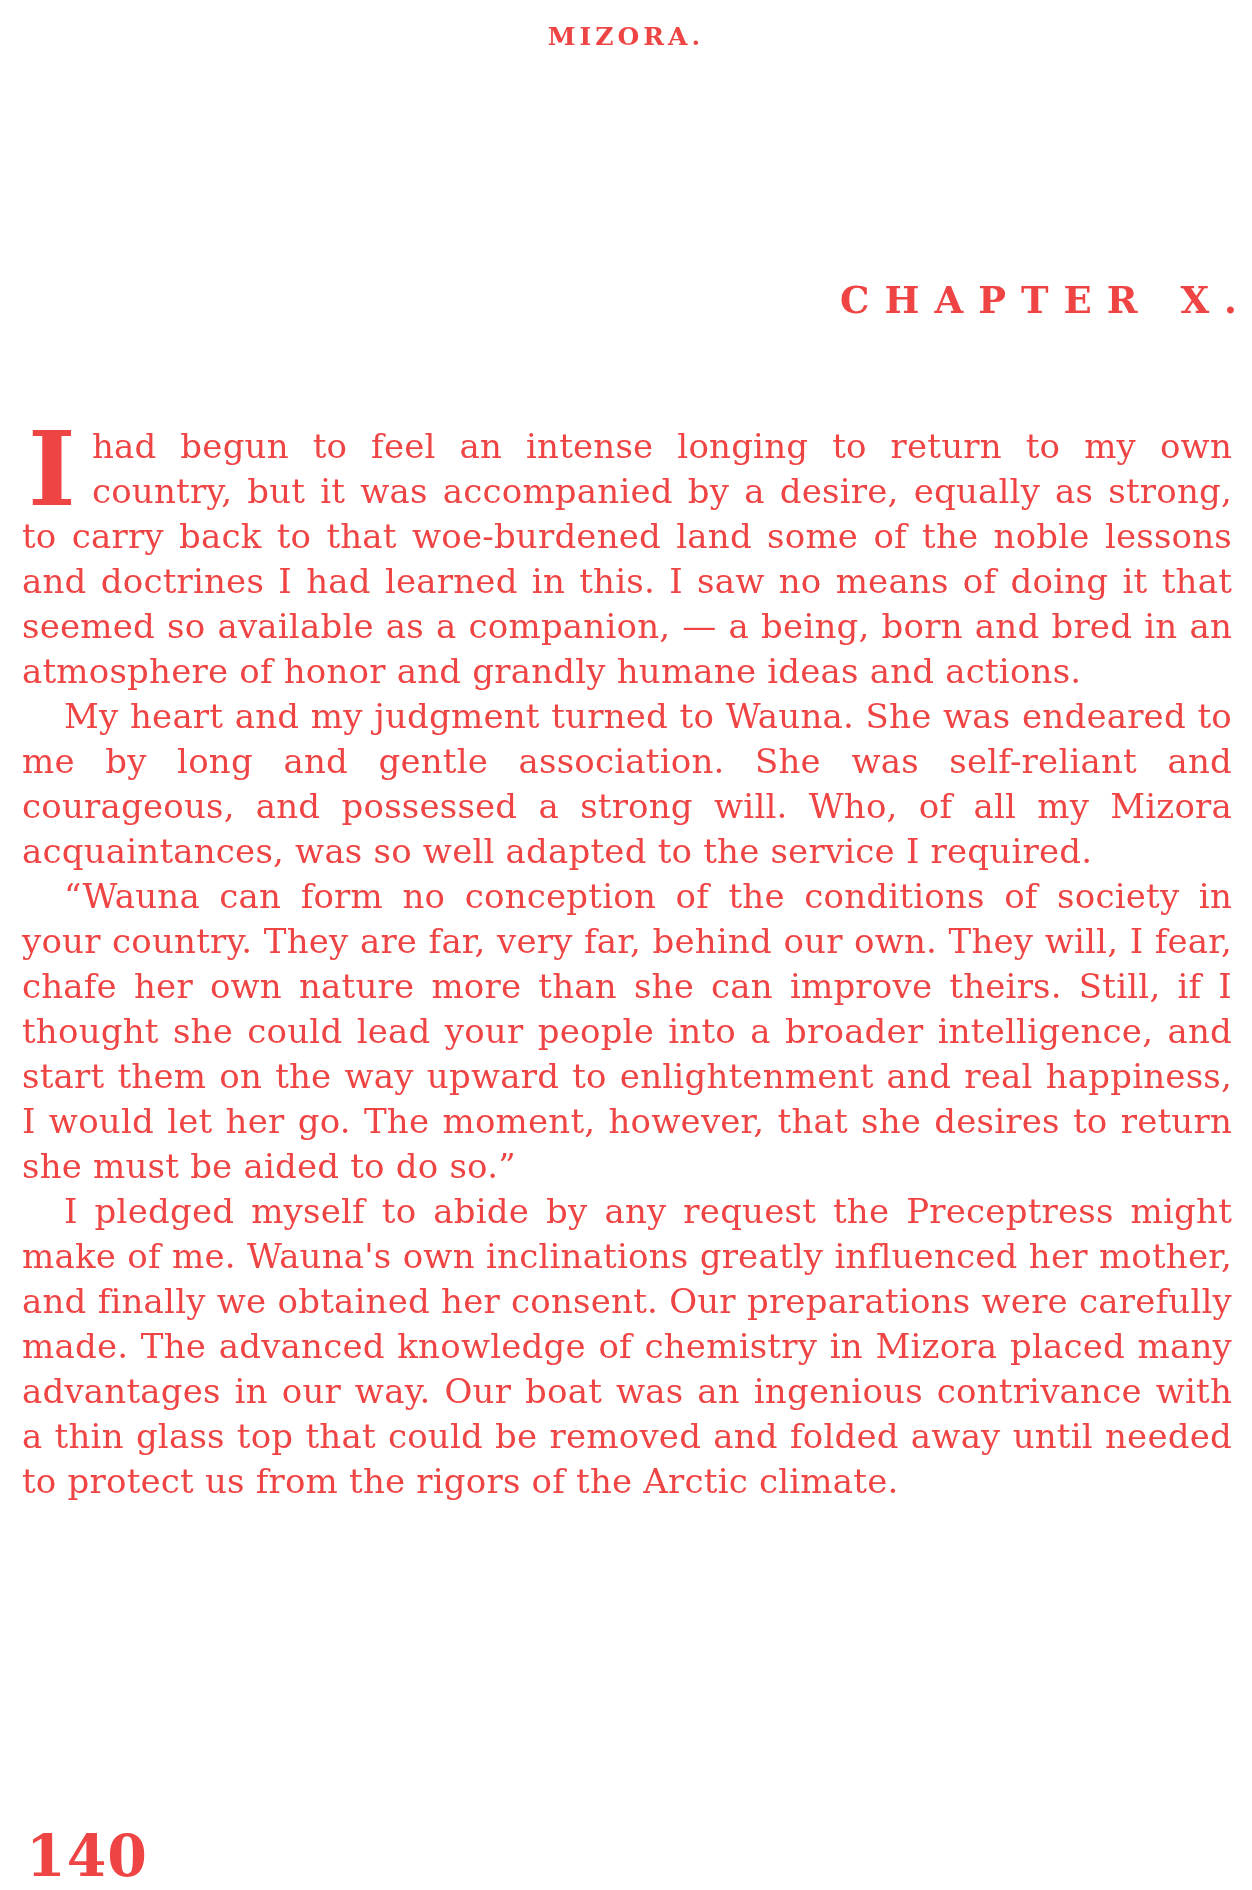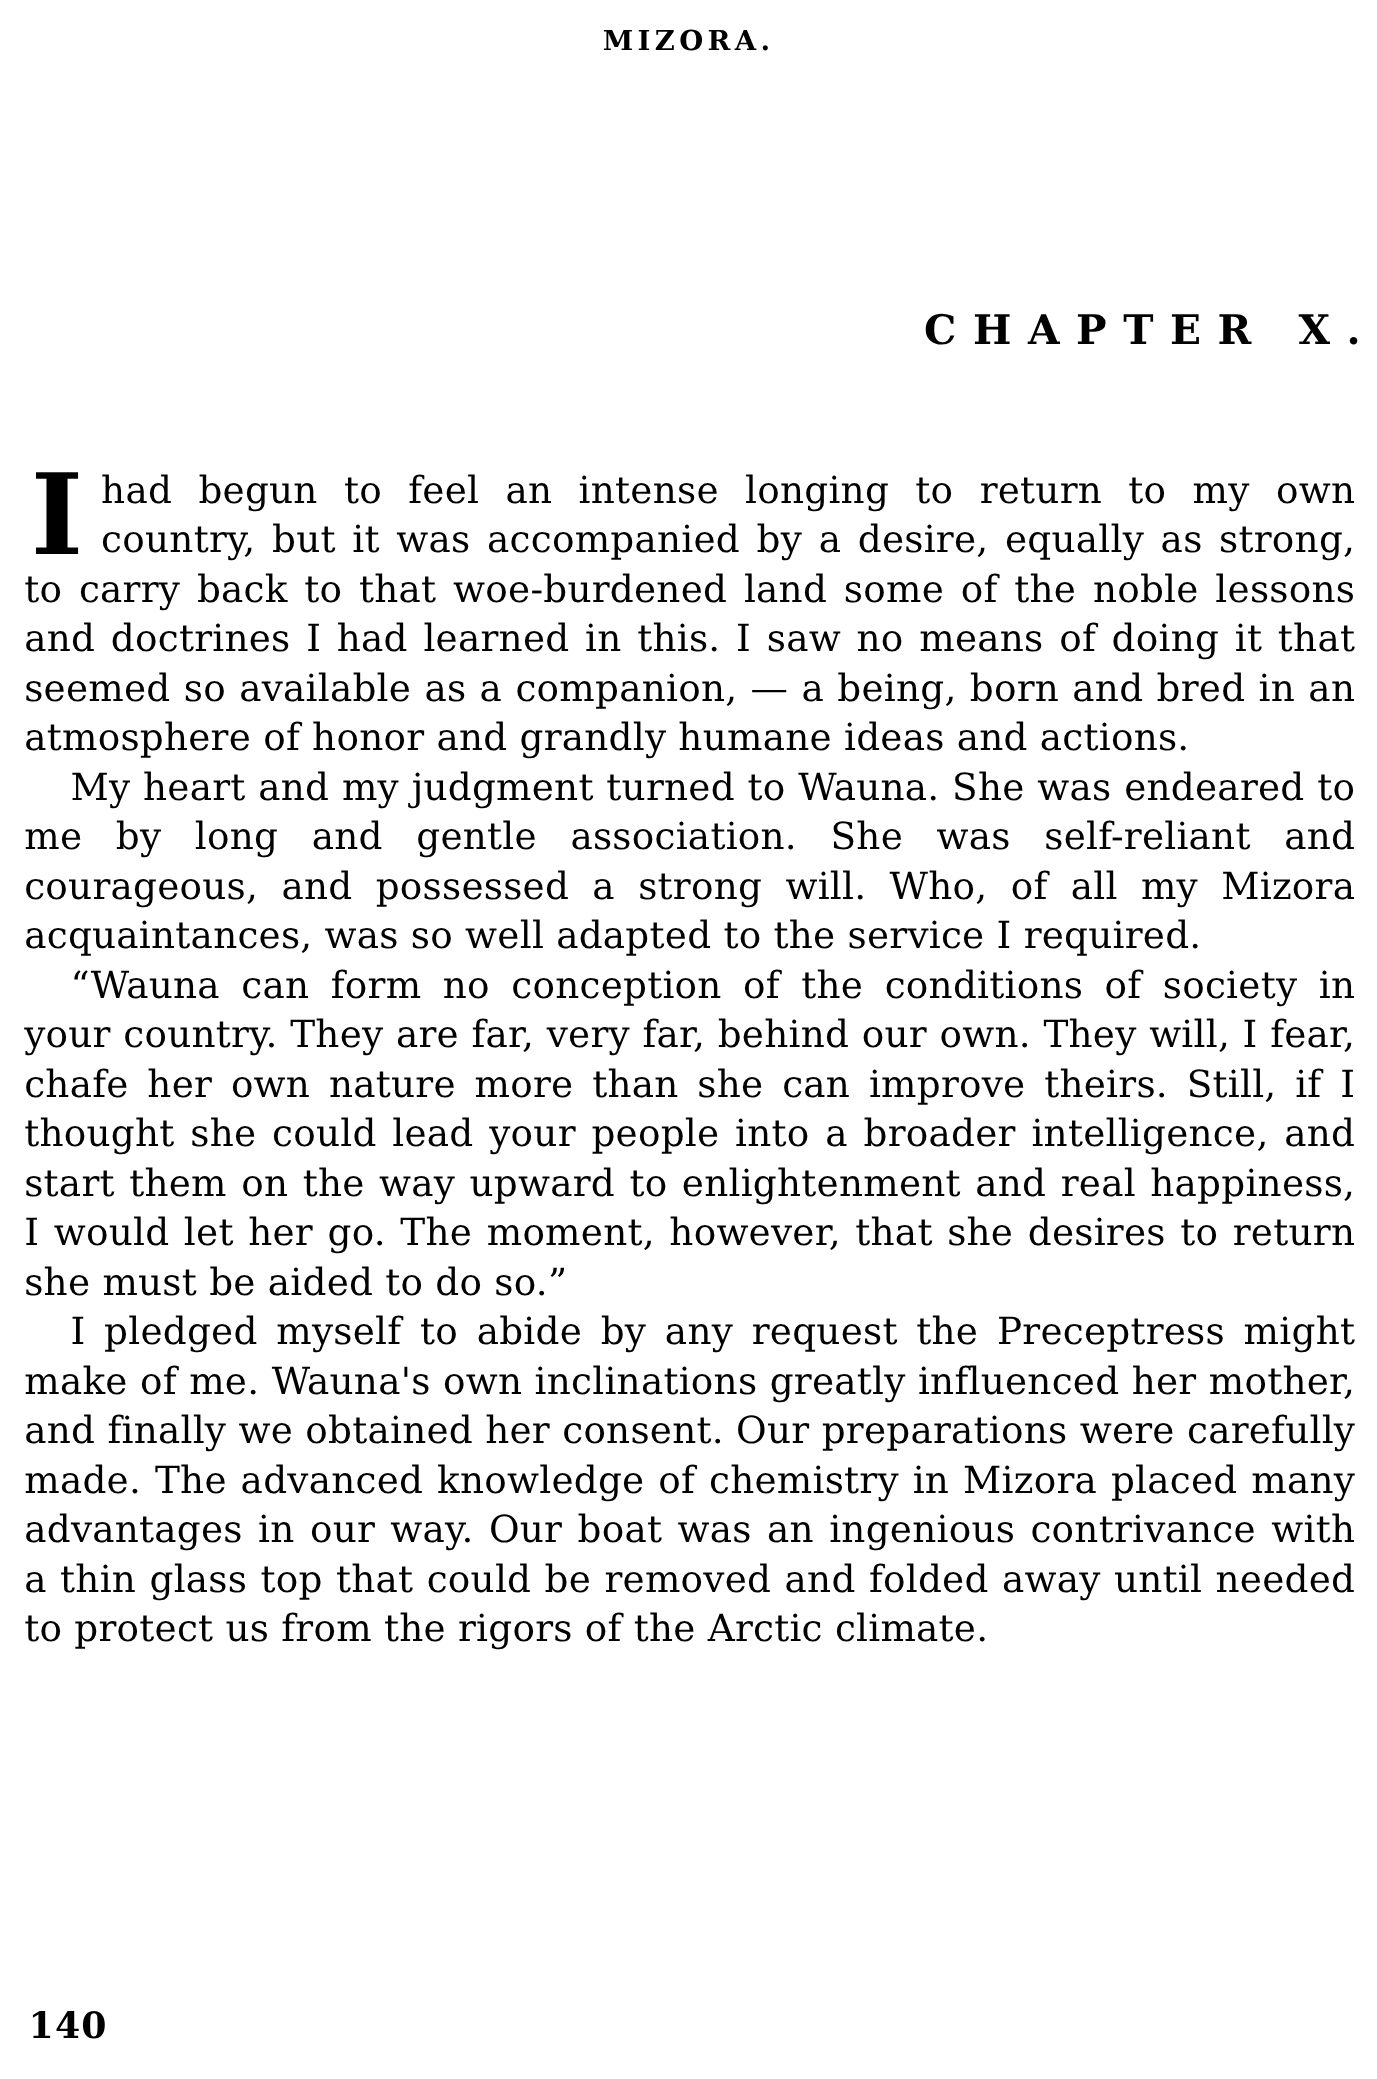--- a/index.html
+++ b/index.html
@@ -2,21 +2,21 @@
 <html><head>
 <meta charset="utf-8">
 <style>
   * { box-sizing: border-box; }
   html, body { margin: 0; padding: 0; background: #ffffff; }
   .page {
     position: relative;
     width: 1252px;
     height: 1890px;
     background: #ffffff;
-    color: #000000;
+    color: #ef4444;
     font-family: "DejaVu Serif", "Liberation Serif", serif;
     overflow: hidden;
   }
   .running-head {
     position: absolute;
     top: 22px;
     left: 0;
     right: 0;
     text-align: center;
     font-size: 25px;
@@ -50,21 +50,21 @@
     float: left;
     font-size: 102px;
     line-height: 82px;
     padding: 4px 16px 0 6px;
     font-weight: 700;
   }
   .page-number {
     position: absolute;
     left: 26px;
     top: 1822px;
-    font-size: 33px;
+    font-size: 57px;
     font-weight: 700;
     letter-spacing: 1px;
   }
 </style>
 </head>
 <body>
 
 <div class="page">
 
   <div class="running-head">MIZORA.</div>

